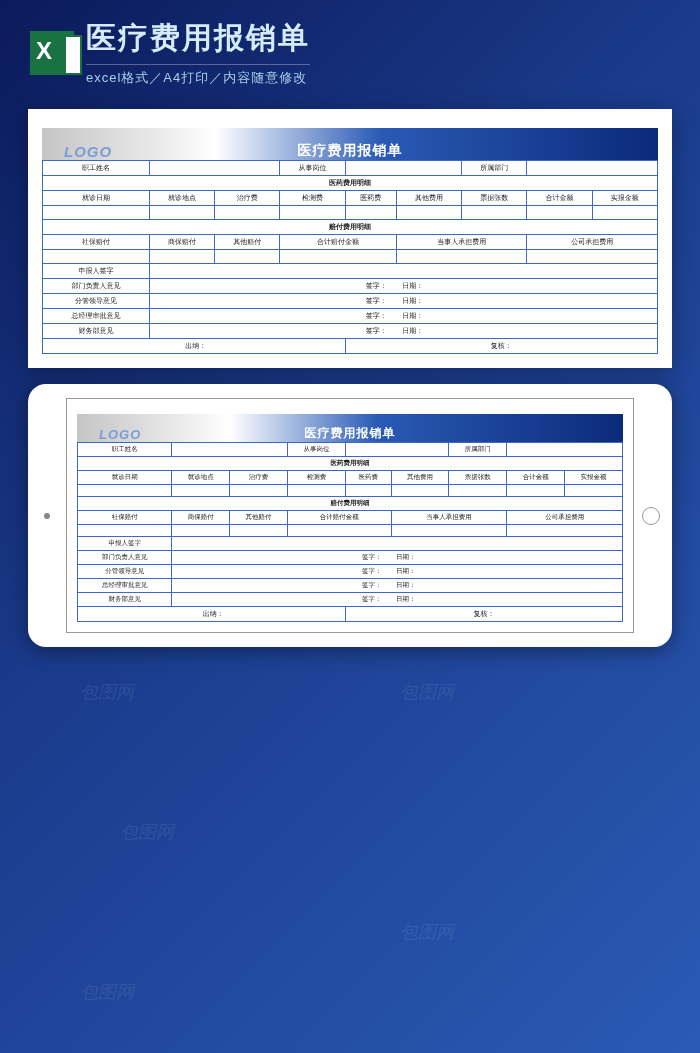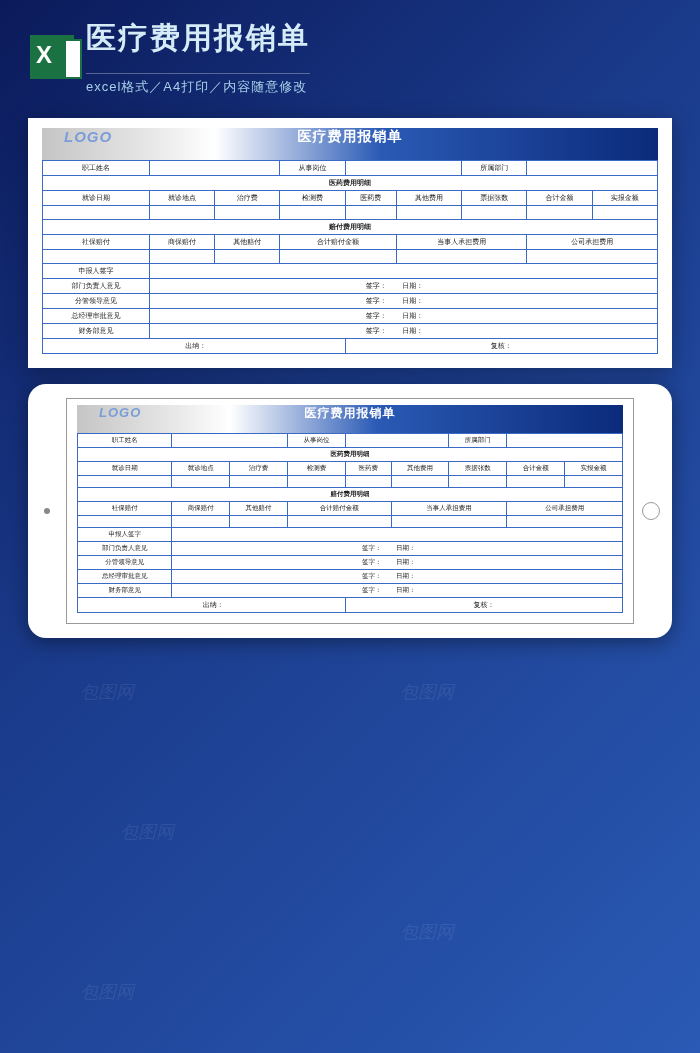--- a/index.html
+++ b/index.html
@@ -58,36 +58,37 @@
       position: absolute;
       right: -8px;
       top: 4px;
       width: 14px;
       height: 36px;
       background: #fff;
       border: 2px solid #1a7243;
     }
     .banner-text { color: #bde0f5; }
     .banner-title { font-size: 30px; font-weight: bold; letter-spacing: 2px; color: #d5ecf8; }
-    .banner-sub { font-size: 13px; color: #a8d0e8; border-top: 1px solid rgba(255,255,255,0.3); padding-top: 4px; margin-top: 14px; letter-spacing: 1px; }
+    .banner-sub { font-size: 13px; color: #a8d0e8; border-top: 1px solid rgba(255,255,255,0.3); padding-top: 4px; margin-top: 5px; letter-spacing: 1px; }
 
     .preview-card {
       background: #fff;
       margin: 12px 28px;
       box-shadow: 0 4px 20px rgba(0,0,0,0.3);
       padding: 10px 14px 14px 14px;
       position: relative;
     }
 
     .form-header {
       background: linear-gradient(90deg, #c5c5c5 0%, #e8e8e8 18%, #ffffff 28%, #2a5ab5 55%, #0b2a7a 100%);
       height: 32px;
       display: flex;
-      align-items: flex-start;
-      position: relative;
+      align-items: flex-end;
+      position: relative;
+      margin-top: 9px;
     }
     .logo-text {
       color: #7a9dd8;
       font-size: 15px;
       font-weight: bold;
       font-style: italic;
       margin-left: 22px;
       letter-spacing: 1px;
     }
     .form-title {

